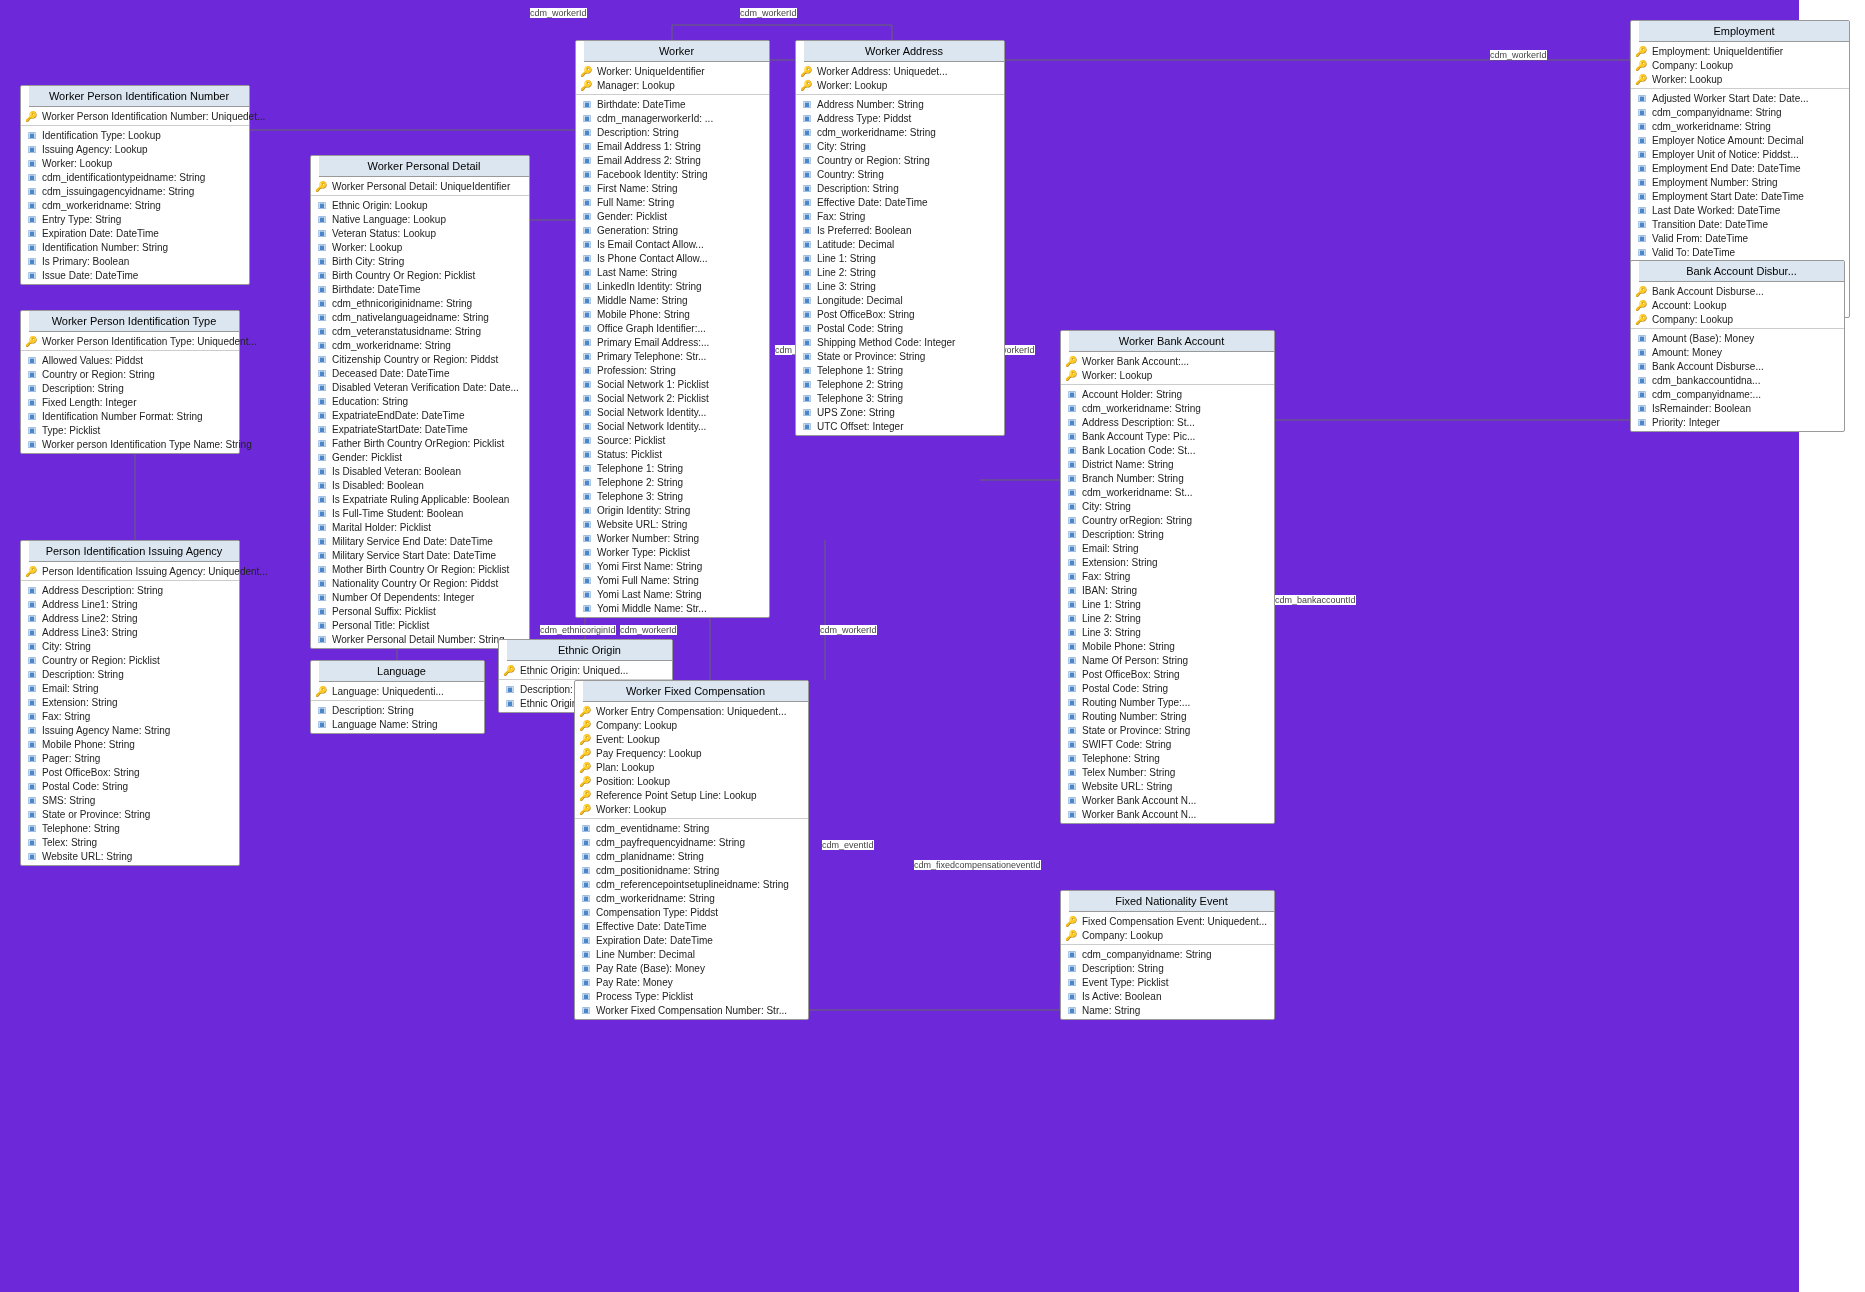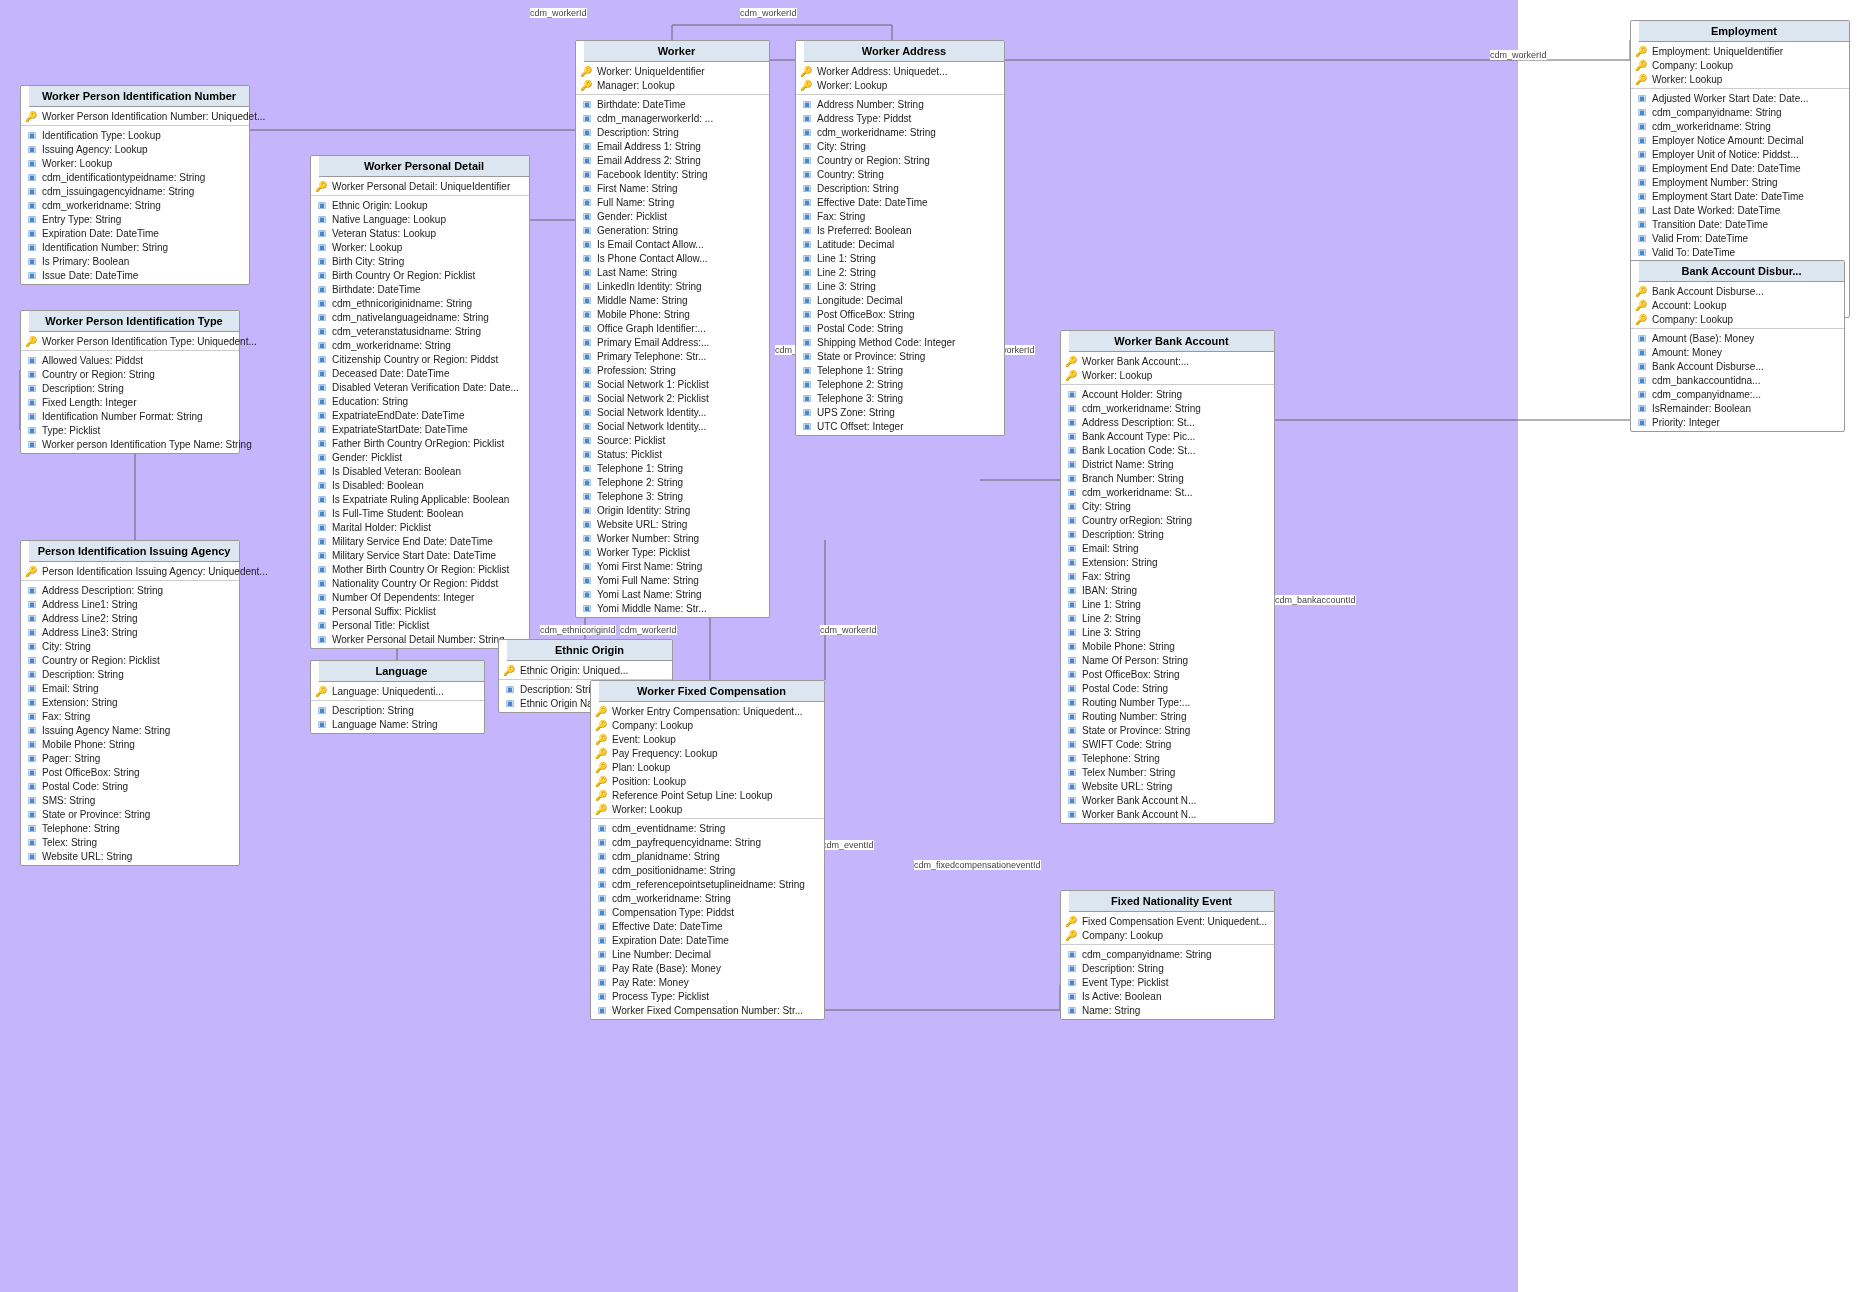--- a/index.html
+++ b/index.html
@@ -6,35 +6,35 @@
     body {
       background: #fff;
       font-family: Arial, sans-serif;
       font-size: 11px;
       overflow: auto;
       width: 1865px;
       min-height: 1292px;
     }
     .canvas {
       position: relative;
-      width: 1518px;
+      width: 1799px;
       height: 1292px;
-      background: #c4b5fd;
+      background: #6d28d9;
     }
     .entity-box {
       position: absolute;
       border: 1px solid #999;
       background: #fff;
       border-radius: 2px;
       font-size: 10.5px;
     }
     .entity-title {
       background: #dce6f1;
       border-bottom: 1px solid #999;
-      font-weight: bold;
+      font-weight: normal;
       text-align: center;
       padding: 4px 6px;
       font-size: 11px;
       margin-left: 8px;
     }
     .entity-body {
       padding: 2px 0;
     }
     .entity-row {
       display: flex;
@@ -1024,21 +1024,21 @@
         <div class="entity-row">
           <span class="icon field-icon">▣</span>
           <span class="row-text">IsRemainder: Boolean</span>
         </div>
         <div class="entity-row">
           <span class="icon field-icon">▣</span>
           <span class="row-text">Priority: Integer</span>
         </div>
       </div>
     </div>
-    <div class="entity-box" style="left: 590px; top: 680px; width: 235px;">
+    <div class="entity-box" style="left: 574px; top: 680px; width: 235px;">
       <div class="entity-title">Worker Fixed Compensation</div>
       <div class="entity-body">
         <div class="entity-row">
           <span class="icon key-icon">🔑</span>
           <span class="row-text">Worker Entry Compensation: Uniquedent...</span>
         </div>
         <div class="entity-row">
           <span class="icon key-icon">🔑</span>
           <span class="row-text">Company: Lookup</span>
         </div>

